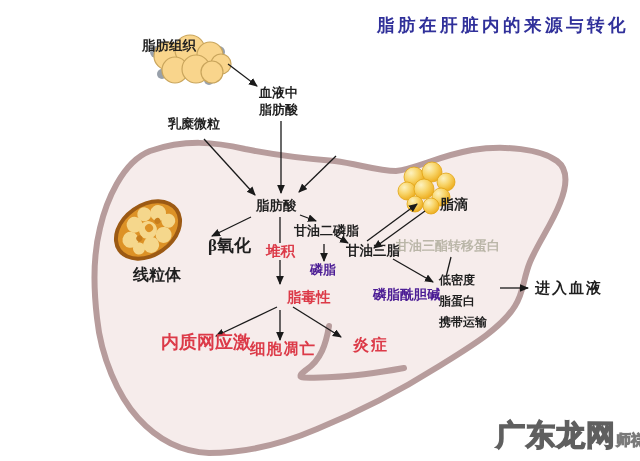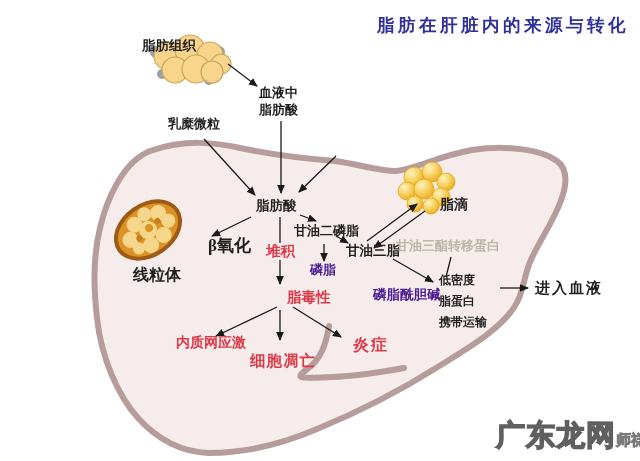--- a/index.html
+++ b/index.html
@@ -163,23 +163,23 @@
   <div class="lbl red" style="left:256px;top:289px;font-size:14.5px;margin-left:31px;">脂毒性</div>
 
   <div class="lbl gray" style="left:347px;top:286px;font-size:13.5px;margin-left:26px;">磷脂酰胆碱</div>
 
   <div class="lbl" style="left:439px;top:270px;font-size:12px;line-height:21px;">低密度
 脂蛋白
 携带运输</div>
 
   <div class="lbl" style="left:535px;top:280px;font-size:15px;font-weight:700;letter-spacing:2px;text-align:right;">进入血液</div>
 
-  <div class="lbl red" style="left:161px;top:334px;font-size:14px;margin-left:15px;">内质网应激</div>
+  <div class="lbl red" style="left:161px;top:334px;font-size:18px;">内质网应激</div>
 
-  <div class="lbl red" style="left:250px;top:352px;font-size:15.5px;letter-spacing:1px;">细胞凋亡</div>
+  <div class="lbl red" style="left:250px;top:340px;font-size:15.5px;letter-spacing:1px;">细胞凋亡</div>
 
   <div class="lbl red" style="left:353px;top:336px;font-size:16px;letter-spacing:2px;">炎症</div>
 
   <div class="watermark">
     <span>广东龙网</span><span class="suffix">师禚</span>
   </div>
 
 </div>
 
 </body></html>

